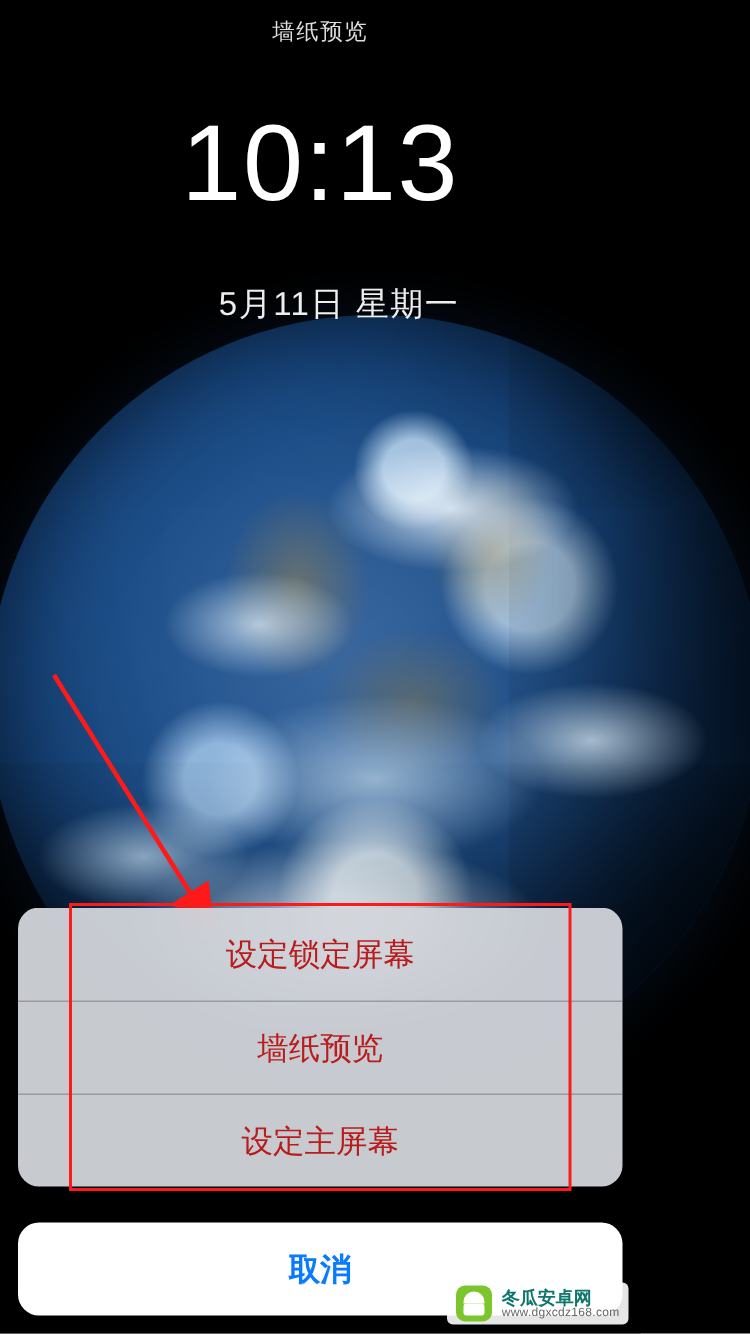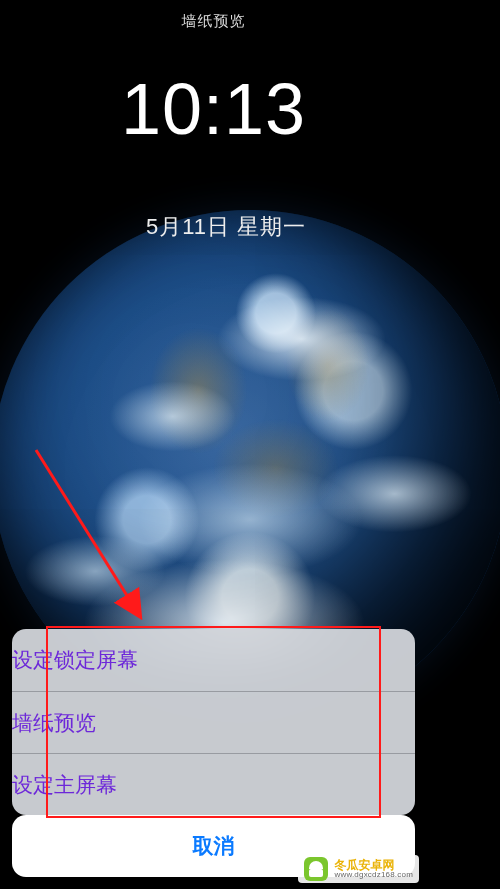--- a/index.html
+++ b/index.html
@@ -79,21 +79,21 @@
     top: 68px;
     left: 0; right: 0;
     text-align: center;
     color: #fff;
     font-size: 72px;
     font-weight: 200;
     letter-spacing: 1px;
   }
   .date {
     position: absolute;
-    top: 212px;
+    top: 188px;
     left: 0; right: 0;
     text-align: center;
     color: #eee;
     font-size: 22px;
     letter-spacing: 1px;
     padding-left: 25px;
   }
   .lunar {
     position: absolute;
     top: 228px;
@@ -122,29 +122,29 @@
   .sheet-group {
     background: rgba(210,213,218,0.95);
     border-radius: 14px;
     overflow: hidden;
     backdrop-filter: blur(10px);
   }
   .sheet-item {
     height: 62px;
     display: flex;
     align-items: center;
-    justify-content: flex-start;
+    justify-content: center;
     font-size: 21px;
-    color: #6d28d9;
+    color: #b91c1c;
     border-top: 1px solid rgba(120,124,130,0.6);
     cursor: pointer;
   }
   .sheet-item:first-child { border-top: none; }
   .cancel {
-    margin-top: 0;
+    margin-top: 24px;
     background: #fff;
     border-radius: 14px;
     height: 62px;
     display: flex;
     align-items: center;
     justify-content: center;
     font-size: 21px;
     font-weight: 600;
     color: #0a7aff;
     cursor: pointer;
@@ -187,21 +187,21 @@
   }
   .wm-icon::after{
     content:"";
     position:absolute;
     left:5px; top:12px;
     width:14px; height:8px;
     background:#fff;
     border-radius:2px;
   }
   .wm-text { line-height: 1; }
-  .wm-main { font-size: 12px; font-weight: 700; color:#eab308; }
+  .wm-main { font-size: 12px; font-weight: 700; color:#0f766e; }
   .wm-sub  { font-size: 8px; color:#666; letter-spacing:0.2px;}
 </style>
 </head>
 <body>
 
 <div class="screen">
 
   <div class="earth">
     <div class="land"></div>
     <div class="clouds"></div>

